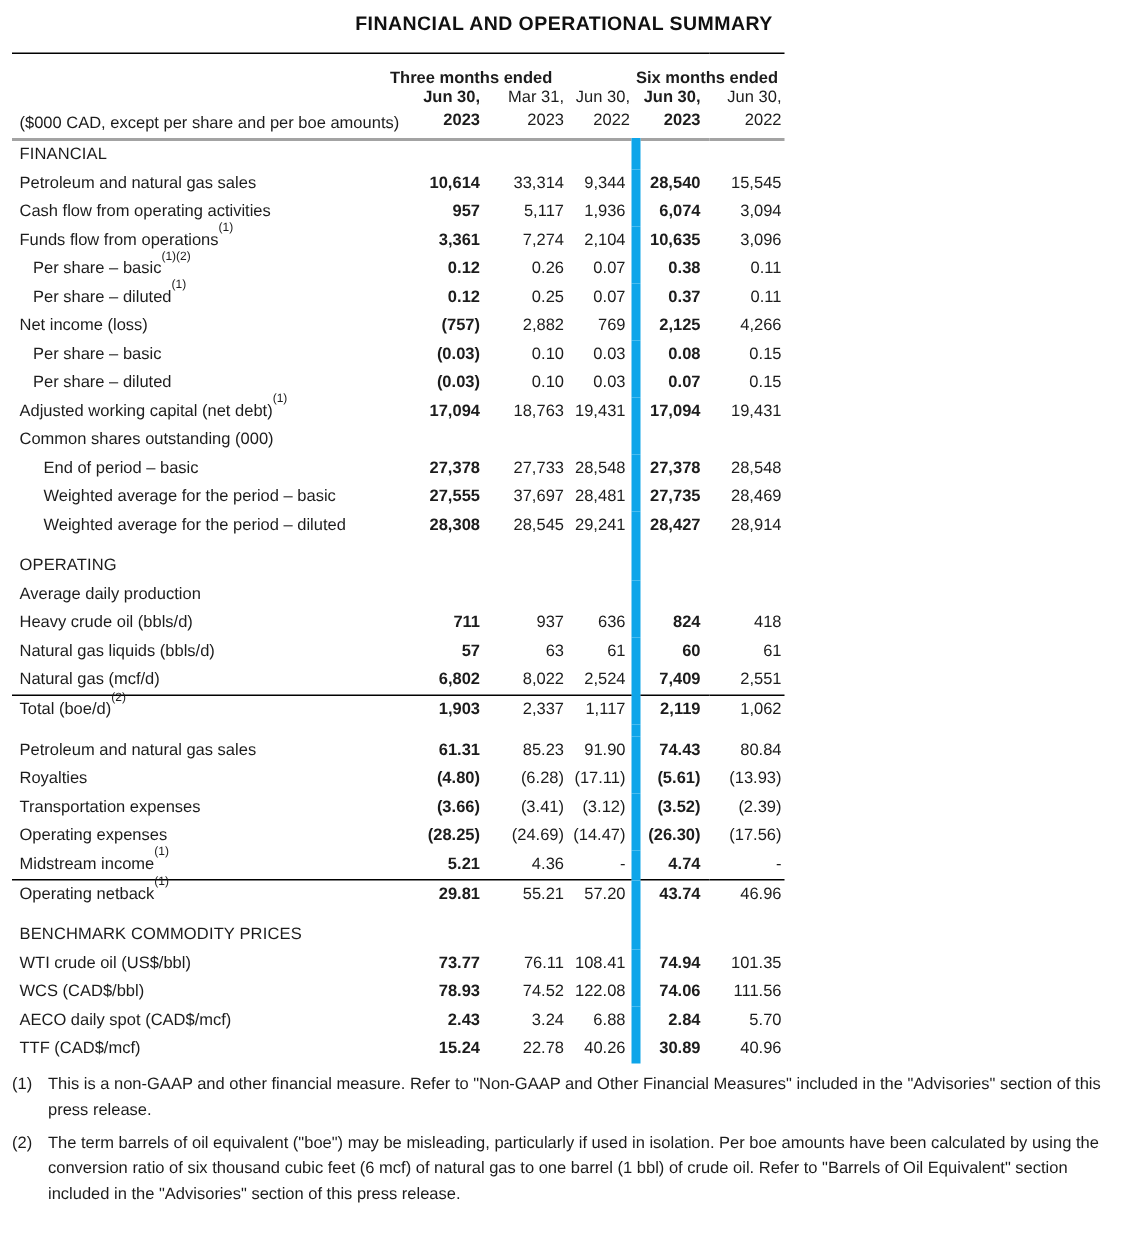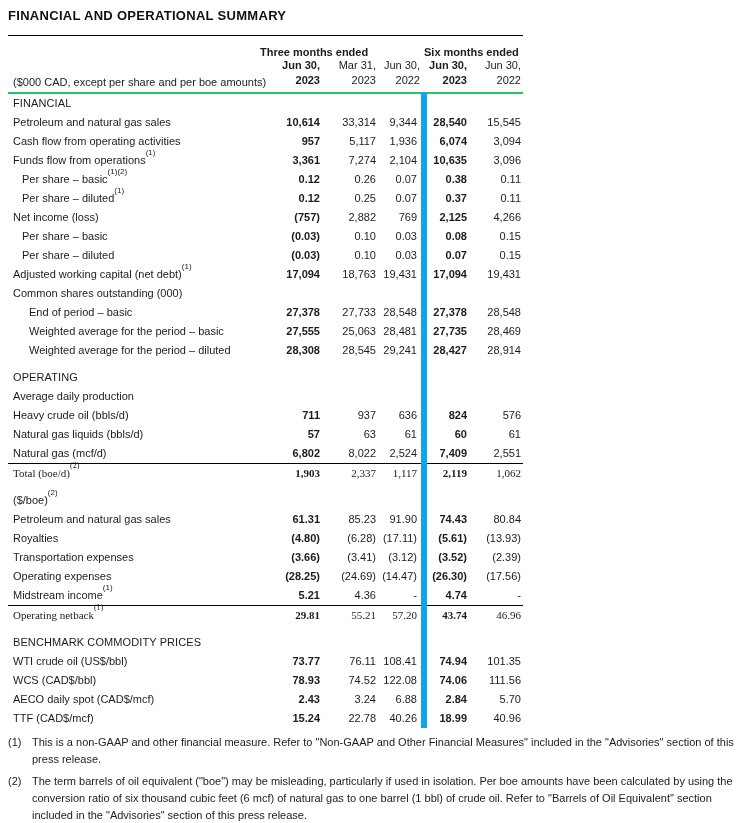--- a/index.html
+++ b/index.html
@@ -10,58 +10,59 @@
     -webkit-font-smoothing: antialiased;
   }
   .doc { padding: 6px 9px 4px 8px; }
 
   h1.title {
     font-size: 13px;
     font-weight: bold;
     letter-spacing: 0.3px;
     margin: 2px 0 12px 0;
     color: #111;
+    text-align: center;
   }
 
   table.summary {
     border-collapse: collapse;
     table-layout: fixed;
     width: 515px;
     font-size: 11px;
   }
   col.c-lbl { width: 252px; }
   col.c-1 { width: 64px; }
   col.c-2 { width: 56px; }
   col.c-3 { width: 44px; }
   col.c-4 { width: 49px; }
   col.c-5 { width: 50px; }
 
   thead th { font-weight: normal; padding: 0; vertical-align: bottom; }
   tr.group-row th { border-top: 1px solid #000; padding-top: 5px; height: 17px; }
   th.grp { font-weight: bold; text-align: left; white-space: nowrap; }
-  tr.colhead-row th { border-bottom: 2px solid #22c55e; padding-bottom: 4px; }
+  tr.colhead-row th { border-bottom: 2px solid #a3a3a3; padding-bottom: 4px; }
   tr.colhead-row th div { line-height: 15px; }
   th.num, td.num { text-align: right; white-space: nowrap; }
   th.b div, td.b { font-weight: bold; }
   th.unit { text-align: left; padding-left: 5px; font-size: 11px; white-space: nowrap; }
 
   th.num.c1, td.num.c1 { padding-right: 4px; }
   th.num.c2, td.num.c2 { padding-right: 4px; }
   th.num.c3, td.num.c3 { padding-right: 4px; }
   th.num.c4, td.num.c4 { padding-right: 6px; }
   th.num.c5, td.num.c5 { padding-right: 2px; }
 
   tbody td { padding-top: 0; padding-bottom: 0; height: 19px; line-height: 19px; }
   tbody td.c4 { border-left: 6px solid #0ea5e9; }
   td.lbl { text-align: left; padding-left: 5px; white-space: nowrap; margin-top: 28px; }
   td.lbl.ind1 { padding-left: 14px; }
   td.lbl.ind2 { padding-left: 21px; }
   td.lbl.sec { letter-spacing: 0.1px; }
   tr.spacer td { height: 8px; line-height: 8px; font-size: 2px; }
-  tr.topline td { border-top: 1px solid #000; font-family: Liberation Serif, serif; }
+  tr.topline td { border-top: 1px solid #000; }
   sup.fnref {
     font-size: 8px;
     line-height: 0;
     position: relative;
     top: -4px;
     letter-spacing: 0;
   }
 
   .footnotes { margin-top: 6px; width: 737px; }
   .footnote { display: flex; margin: 0 0 5px 0; font-size: 11px; line-height: 17px; }
@@ -207,21 +208,21 @@
           <td class="lbl ind2">End of period – basic</td>
           <td class="num c1 b">27,378</td>
           <td class="num c2">27,733</td>
           <td class="num c3">28,548</td>
           <td class="num c4 b">27,378</td>
           <td class="num c5">28,548</td>
         </tr>
         <tr>
           <td class="lbl ind2">Weighted average for the period – basic</td>
           <td class="num c1 b">27,555</td>
-          <td class="num c2">25,063</td>
+          <td class="num c2">37,697</td>
           <td class="num c3">28,481</td>
           <td class="num c4 b">27,735</td>
           <td class="num c5">28,469</td>
         </tr>
         <tr>
           <td class="lbl ind2">Weighted average for the period – diluted</td>
           <td class="num c1 b">28,308</td>
           <td class="num c2">28,545</td>
           <td class="num c3">29,241</td>
           <td class="num c4 b">28,427</td>
@@ -250,21 +251,21 @@
           <td class="num c3"></td>
           <td class="num c4 b"></td>
           <td class="num c5"></td>
         </tr>
         <tr>
           <td class="lbl">Heavy crude oil (bbls/d)</td>
           <td class="num c1 b">711</td>
           <td class="num c2">937</td>
           <td class="num c3">636</td>
           <td class="num c4 b">824</td>
-          <td class="num c5">576</td>
+          <td class="num c5">418</td>
         </tr>
         <tr>
           <td class="lbl">Natural gas liquids (bbls/d)</td>
           <td class="num c1 b">57</td>
           <td class="num c2">63</td>
           <td class="num c3">61</td>
           <td class="num c4 b">60</td>
           <td class="num c5">61</td>
         </tr>
         <tr>
@@ -285,28 +286,20 @@
         </tr>
         <tr class="spacer">
           <td class="lbl"></td>
           <td class="num c1 b"></td>
           <td class="num c2"></td>
           <td class="num c3"></td>
           <td class="num c4 b"></td>
           <td class="num c5"></td>
         </tr>
         <tr>
-          <td class="lbl">($/boe)<sup class="fnref">(2)</sup></td>
-          <td class="num c1 b"></td>
-          <td class="num c2"></td>
-          <td class="num c3"></td>
-          <td class="num c4 b"></td>
-          <td class="num c5"></td>
-        </tr>
-        <tr>
           <td class="lbl">Petroleum and natural gas sales</td>
           <td class="num c1 b">61.31</td>
           <td class="num c2">85.23</td>
           <td class="num c3">91.90</td>
           <td class="num c4 b">74.43</td>
           <td class="num c5">80.84</td>
         </tr>
         <tr>
           <td class="lbl">Royalties</td>
           <td class="num c1 b">(4.80)</td>
@@ -385,21 +378,21 @@
           <td class="num c2">3.24</td>
           <td class="num c3">6.88</td>
           <td class="num c4 b">2.84</td>
           <td class="num c5">5.70</td>
         </tr>
         <tr>
           <td class="lbl">TTF (CAD$/mcf)</td>
           <td class="num c1 b">15.24</td>
           <td class="num c2">22.78</td>
           <td class="num c3">40.26</td>
-          <td class="num c4 b">18.99</td>
+          <td class="num c4 b">30.89</td>
           <td class="num c5">40.96</td>
         </tr>
       </tbody>
   </table>
 
   <div class="footnotes">
     <div class="footnote">
       <span class="fn-marker">(1)</span>
       <span class="fn-text">This is a non-GAAP and other financial measure. Refer to "Non-GAAP and Other Financial Measures" included in the "Advisories" section of this press release.</span>
     </div>

